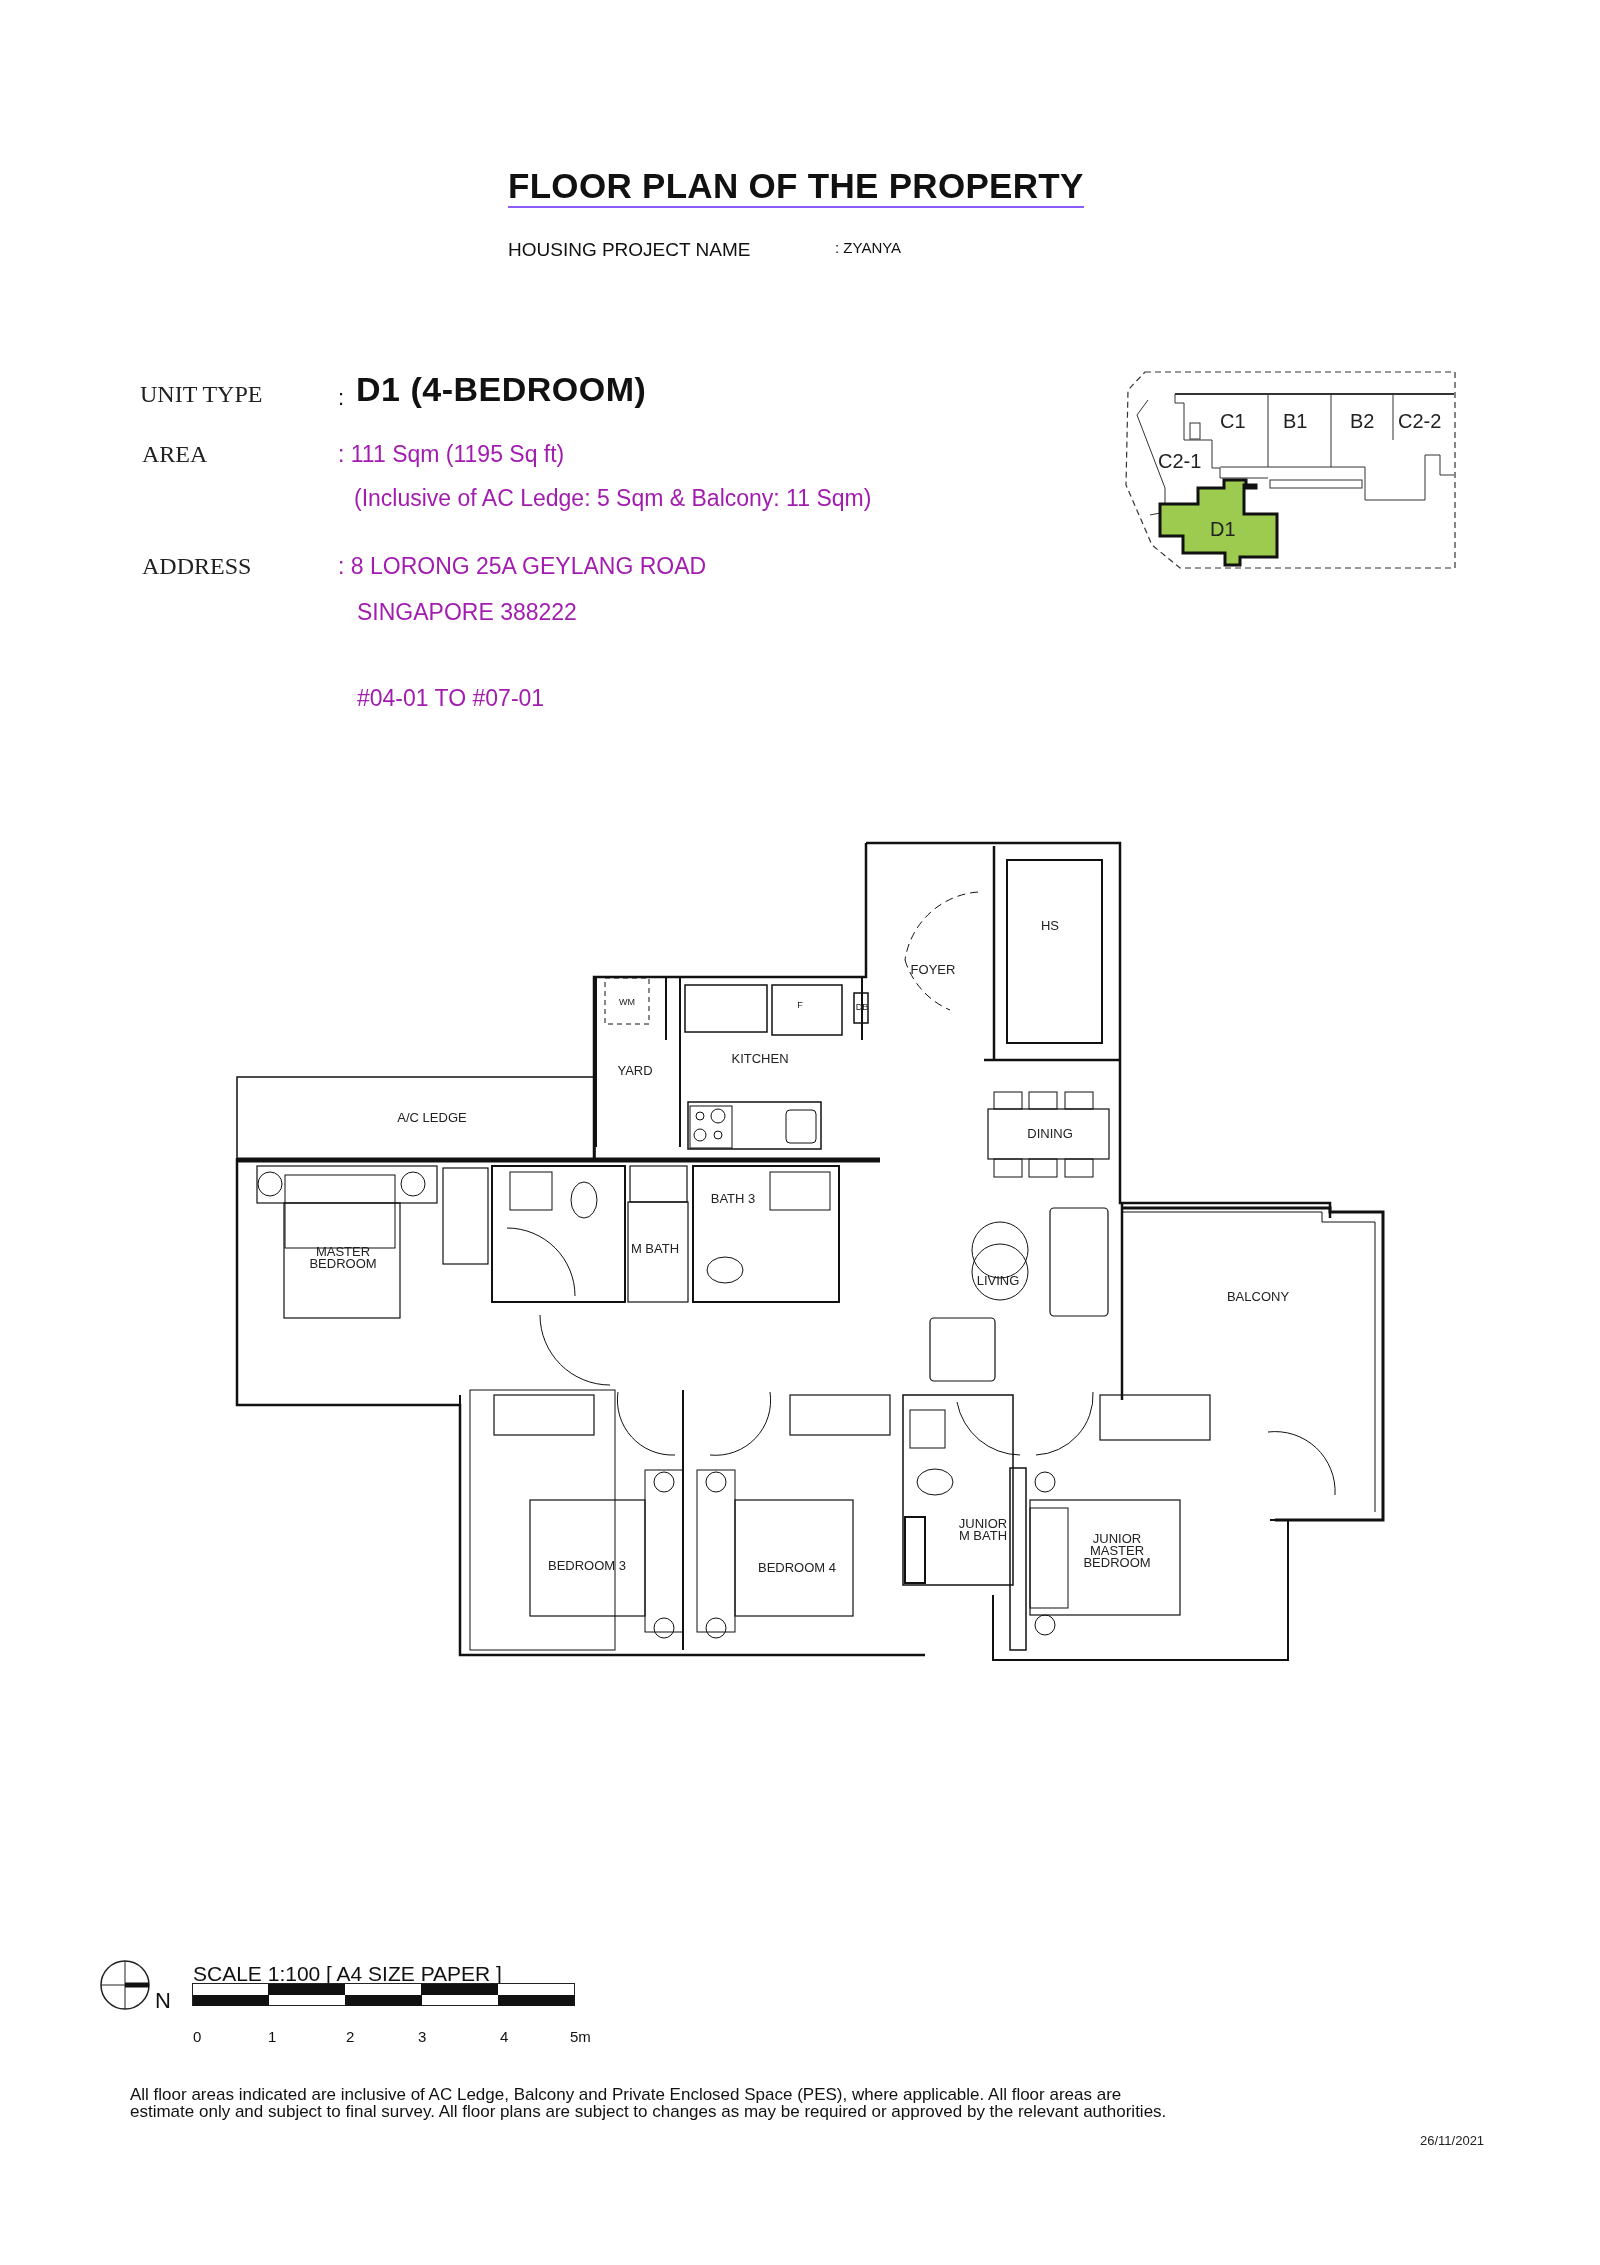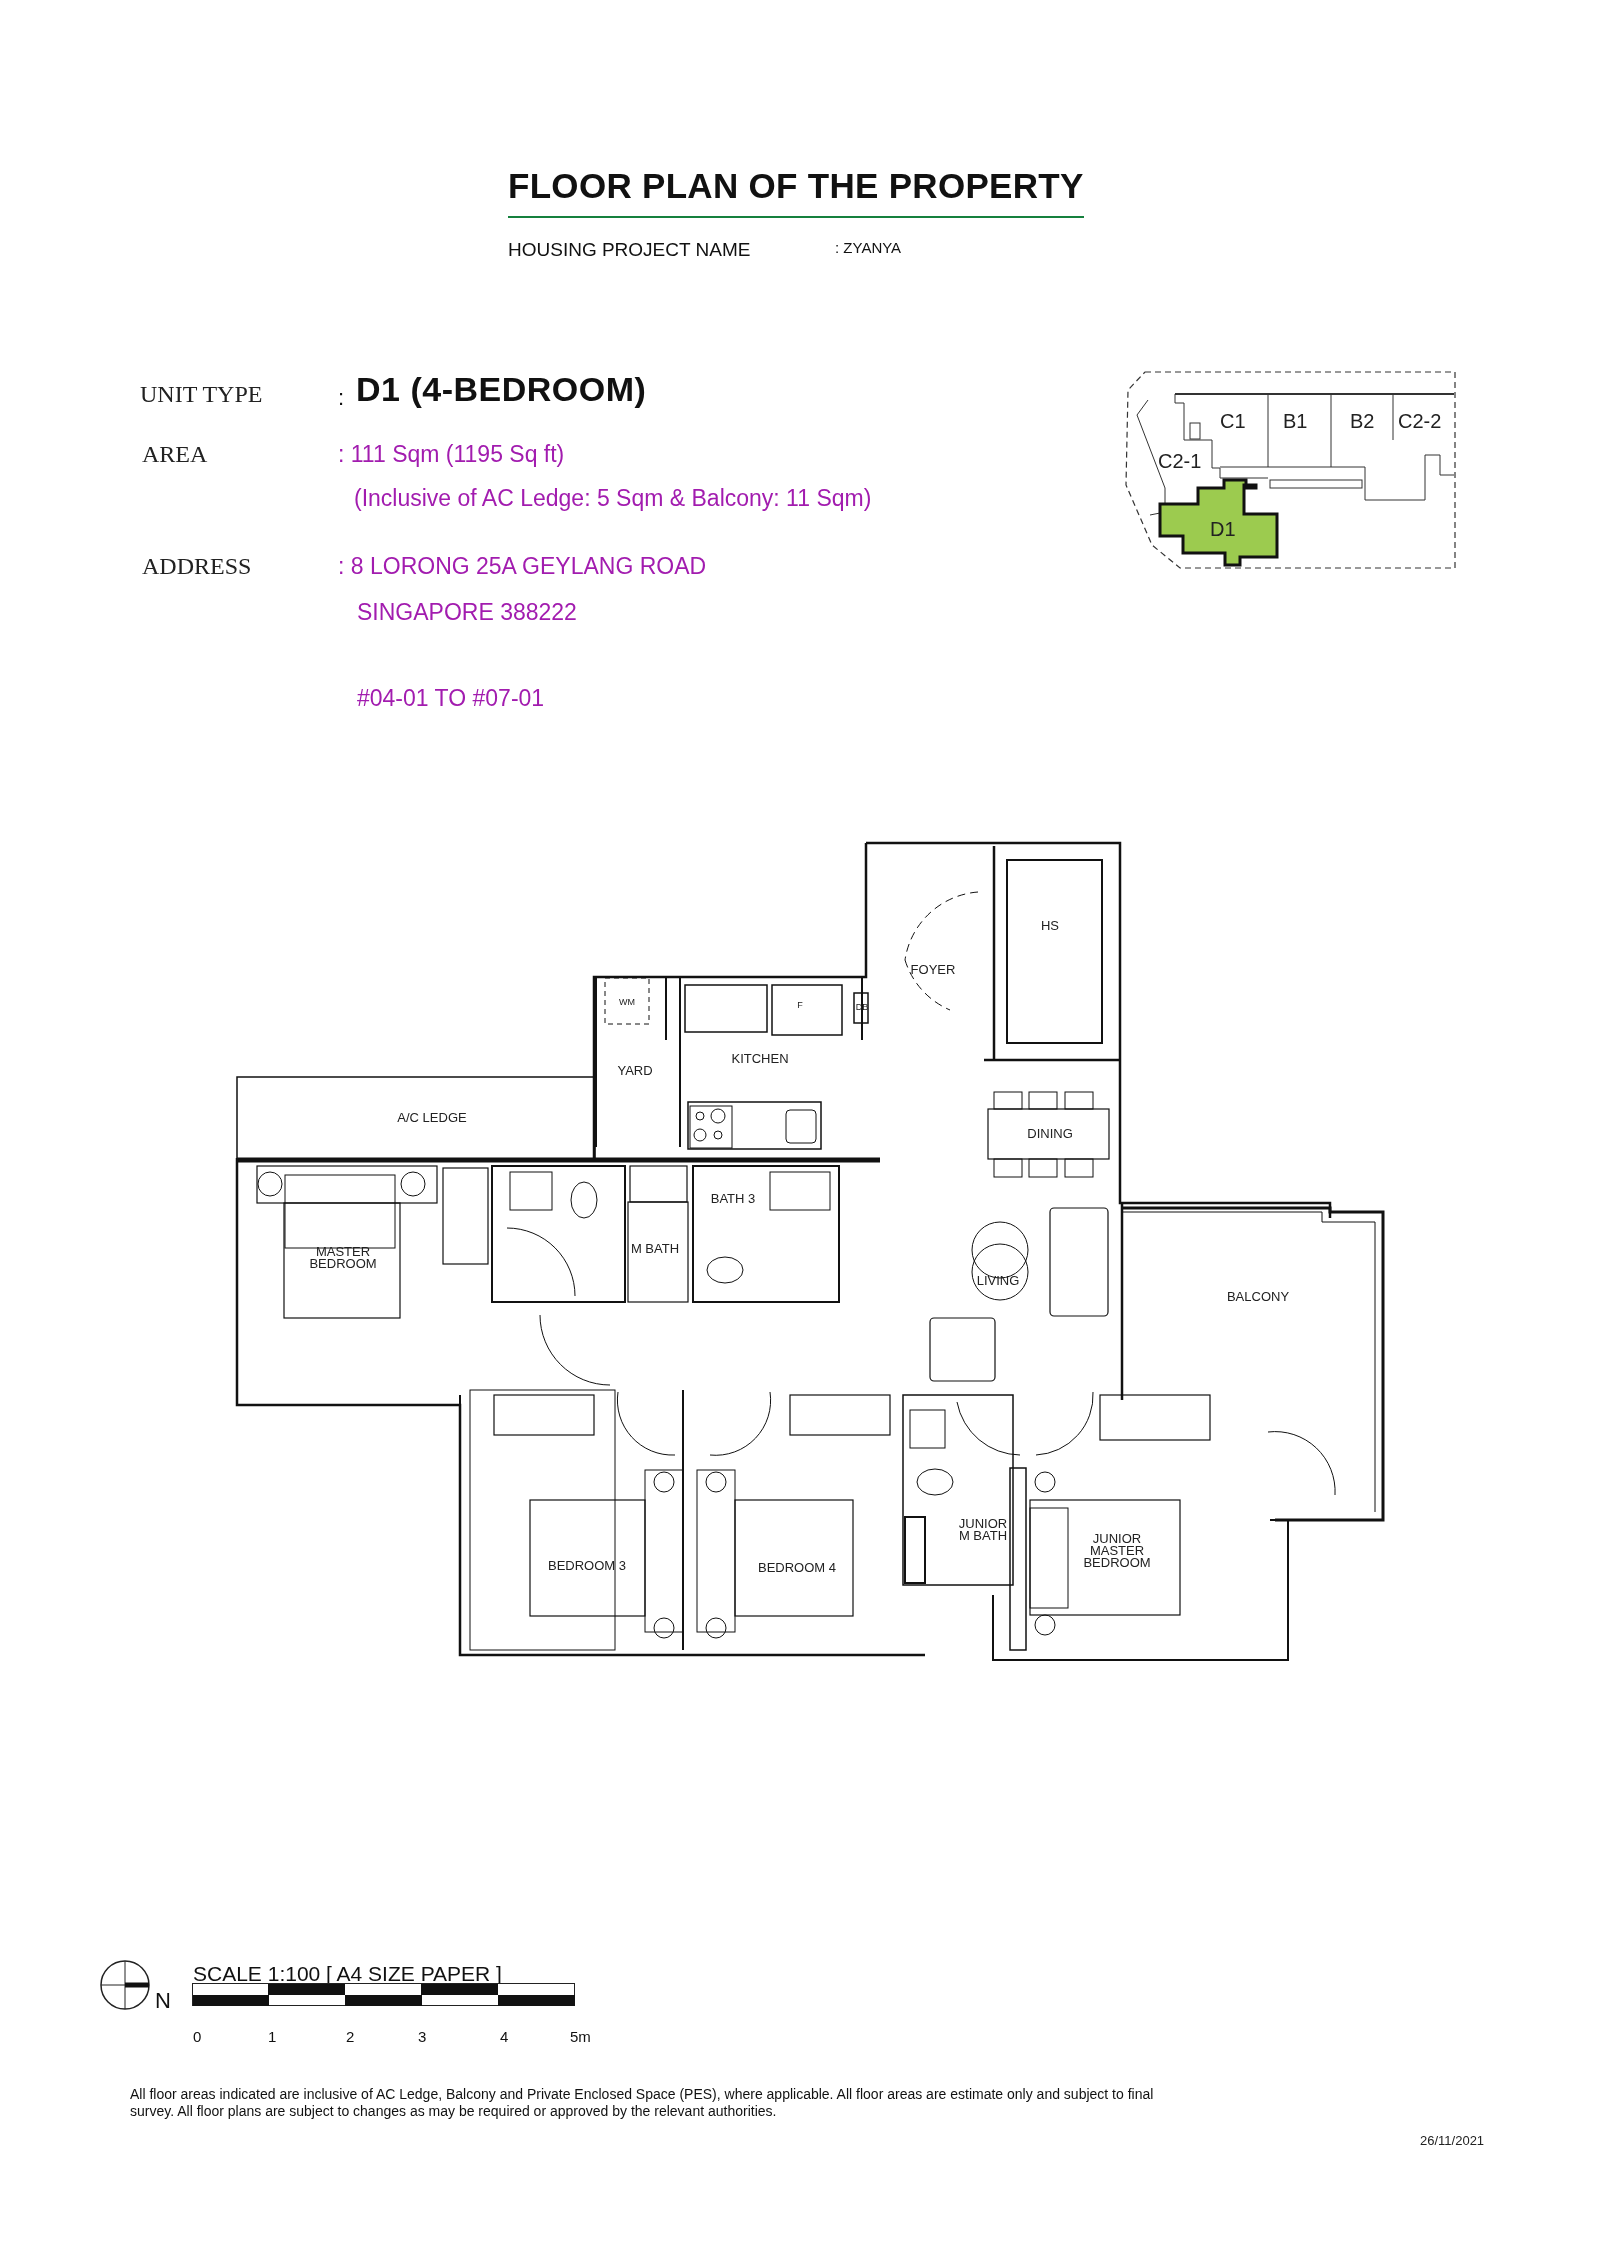--- a/index.html
+++ b/index.html
@@ -1,28 +1,28 @@
 <!DOCTYPE html>
 <html><head>
 <meta charset="utf-8">
 <style>
   html, body { margin: 0; padding: 0; background: #ffffff; }
   body { width: 1600px; height: 2265px; position: relative; overflow: hidden;
          font-family: "Liberation Sans", sans-serif; color: #111; }
   .abs { position: absolute; }
   .title { left: 508px; top: 166px; font-size: 35px; font-weight: bold; letter-spacing: 0.3px;
-           border-bottom: 2px solid #15803d; padding-bottom: 10px; white-space: nowrap; }
+           border-bottom: 2px solid #8b5cf6; padding-bottom: 0; white-space: nowrap; }
   .proj-label { left: 508px; top: 239px; font-size: 19px; }
   .proj-value { left: 835px; top: 239px; font-size: 15px; }
   .lbl { font-size: 24px; color: #222; font-family: Liberation Serif, serif; }
   .val { font-size: 23px; color: #a21caf; white-space: nowrap; }
   .unit-val { font-size: 34px; font-weight: bold; letter-spacing: 0.5px; }
   .colon { font-size: 22px; }
   svg text { font-family: "Liberation Sans", sans-serif; fill: #222; }
-  .disclaimer { left: 130px; top: 2086px; width: 1040px; font-size: 14px; line-height: 17px; color: #111; }
+  .disclaimer { left: 130px; top: 2086px; width: 1040px; font-size: 17px; line-height: 17px; color: #111; }
   .date { left: 1420px; top: 2133px; font-size: 13px; color: #222; }
   .scale-title { left: 193px; top: 1962px; font-size: 21px; }
   .tick { font-size: 15px; top: 2028px; }
 </style>
 </head>
 <body>
 
 <div class="abs title">FLOOR PLAN OF THE PROPERTY</div>
 <div class="abs proj-label">HOUSING PROJECT NAME</div>
 <div class="abs proj-value">: ZYANYA</div>

